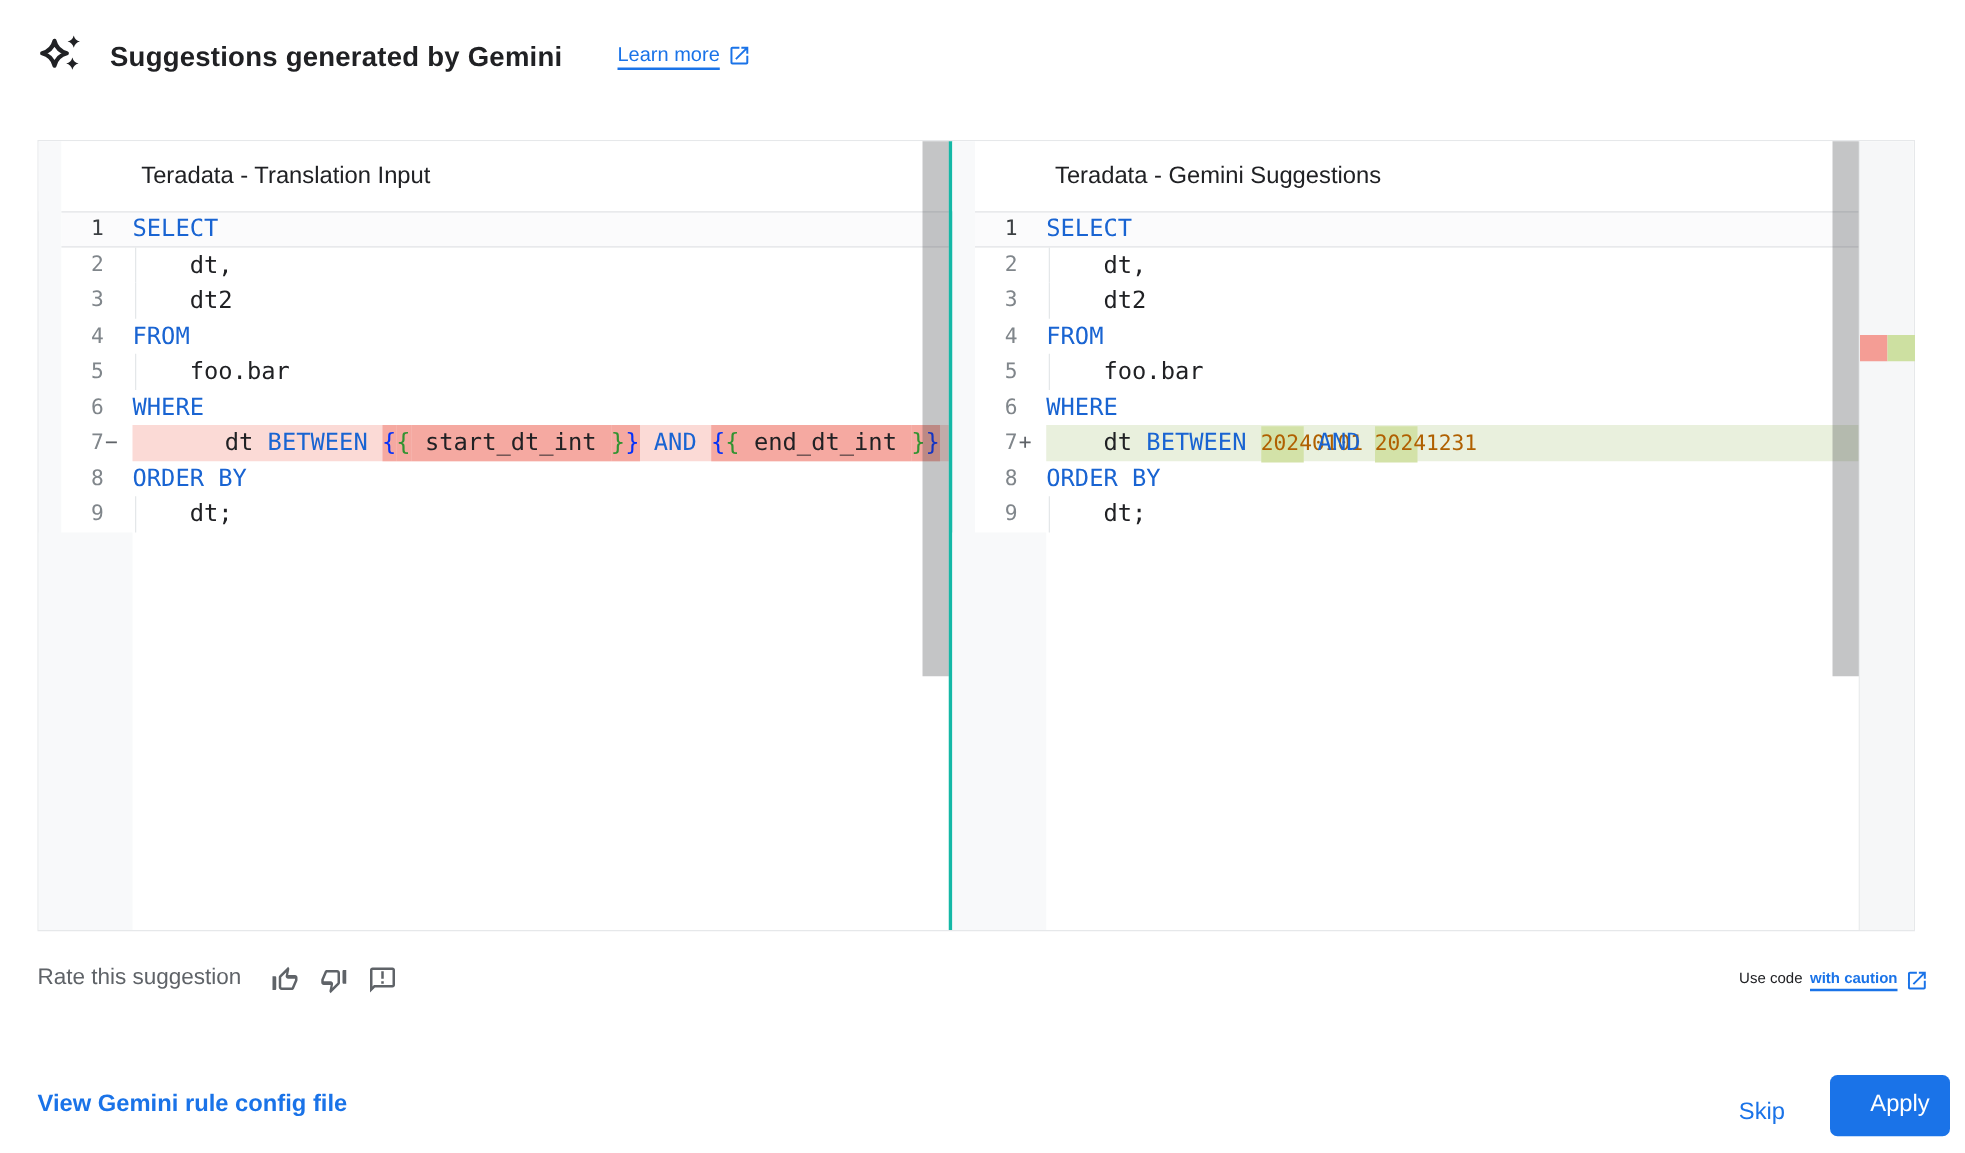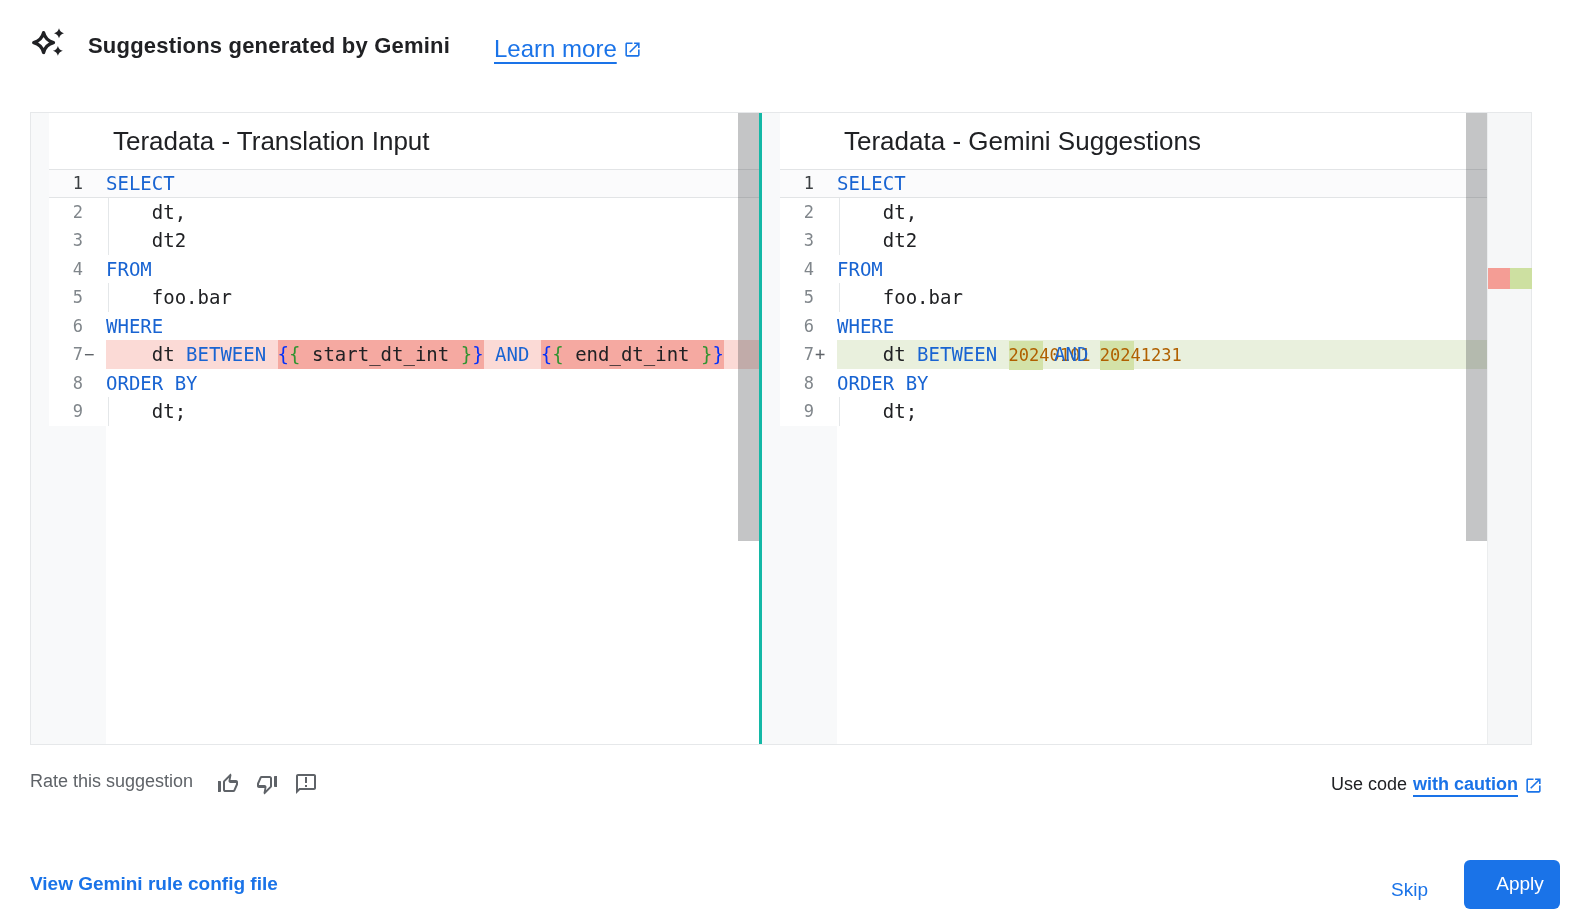--- a/index.html
+++ b/index.html
@@ -9,68 +9,68 @@
     --gutter:#f8f9fa;
   }
   *{margin:0;padding:0;box-sizing:border-box;}
   html,body{width:1572px;height:922px;background:#fff;overflow:hidden;
     font-family:"Liberation Sans",sans-serif;color:var(--txt);}
   body{position:relative;}
 
   
   .gemini-icon{position:absolute;left:26px;top:25px;width:44px;height:44px;}
   .page-title{position:absolute;left:88px;top:33px;font-size:22px;letter-spacing:.2px;color:var(--txt);font-weight:bold;}
-  .learn-more{position:absolute;left:494px;top:35px;font-size:24px;font-weight:500;color:var(--accent);
+  .learn-more{position:absolute;left:494px;top:35px;font-size:16px;font-weight:500;color:var(--accent);
     display:flex;align-items:center;gap:6px;cursor:pointer;}
   .learn-more .lbl{text-decoration:underline;text-decoration-thickness:2px;text-underline-offset:5px;}
 
   
   .panels{position:absolute;left:30px;top:112px;width:1502px;height:633px;
     border:1px solid #e6e8ea;display:flex;background:#fff;}
   .pane{position:relative;height:100%;}
   .pane.left{width:728px;}
   .pane.right{width:772px;border-left:3px solid #14b8a6;}
   .pane::before{content:"";position:absolute;left:0;top:0;bottom:0;width:18px;background:var(--gutter);z-index:3;}
   .pane-header{height:56px;display:flex;align-items:center;padding-left:82px;
-    font-size:26px;color:var(--txt);background:#fff;}
+    font-size:19px;color:var(--txt);background:#fff;}
   .pane-body{position:relative;height:575px;padding-left:18px;}
   .rows{display:block;}
   .pane.right .rows{margin-right:44px;}
   .row{display:flex;height:28.5px;line-height:28.5px;
     font-family:"DejaVu Sans Mono",monospace;font-size:19px;}
   .row.current{background:#fbfbfc;border-top:1px solid #e2e4e6;border-bottom:1px solid #e2e4e6;line-height:26.5px;}
   .num{width:34px;flex:none;text-align:right;font-size:17px;color:#80868b;}
   .row.current .num{color:#3c4043;}
   .sign{width:23px;flex:none;text-align:left;padding-left:1px;font-size:17px;color:var(--txt2);}
   .code{flex:1;white-space:pre;position:relative;}
   .guide{position:absolute;left:2px;top:0;bottom:0;width:1px;background:#e4e7e9;}
   .tk{display:inline-block;height:100%;white-space:pre;}
   .tk.kw{color:var(--kw);} .tk.pl{color:var(--txt);} .tk.num{color:var(--numlit);}
   .tk.b1{color:var(--b1);} .tk.b2{color:var(--b2);}
-  .row.del .code{background:var(--dell);} .row.ins .code{background:var(--insl);}
+  .row.del .code{background:var(--dell);padding-left:28px;} .row.ins .code{background:var(--insl);}
   .row.del .tk.h{background:var(--delw);} .row.ins .tk.h{background:var(--insw);}
   .gutter-tail{position:absolute;left:0;top:312.5px;bottom:0;width:75px;background:var(--gutter);z-index:2;}
   .scrollbar{position:absolute;top:0;width:21px;height:428px;background:rgba(60,64,67,.30);z-index:5;}
   .pane.left .scrollbar{right:0;}
   .pane.right .scrollbar{right:44px;}
   .overview-ruler{position:absolute;right:0;top:0;bottom:0;width:44px;background:#f6f7f8;
     border-left:1px solid #ebedee;z-index:4;}
   .ruler-mark{position:absolute;top:155px;height:21px;width:22px;}
   .ruler-mark.del{left:0;background:#f49d95;}
   .ruler-mark.ins{left:22px;background:#cde0a1;}
 
   
   .rate-row{position:absolute;left:30px;right:29px;top:768px;height:32px;
     display:flex;align-items:center;justify-content:space-between;}
   .rate-left{display:flex;align-items:flex-start;}
   .rate-label{font-size:18px;color:var(--txt2);margin-right:22px;}
   .icon-btn{width:26px;height:26px;margin-right:13px;border:none;background:none;cursor:pointer;
     color:var(--txt2);display:inline-flex;align-items:center;justify-content:center;padding:0;}
   .icon-btn svg{width:24px;height:24px;fill:currentColor;}
-  .use-code{font-size:18px;color:var(--txt);display:flex;align-items:flex-end;gap:6px;}
+  .use-code{font-size:12px;color:var(--txt);display:flex;align-items:flex-start;gap:6px;}
   .use-code .caution{color:var(--accent);text-decoration:underline;text-decoration-thickness:2px;
     text-underline-offset:5px;cursor:pointer;font-weight:bold;}
   .ext-icon{width:19px;height:19px;fill:var(--accent);}
 
   
   .bottom-row{position:absolute;left:30px;right:12px;top:858px;height:52px;
     display:flex;align-items:center;justify-content:space-between;}
   .config-link{font-size:19px;font-weight:700;color:var(--accent);cursor:pointer;background:none;border:none;
     font-family:"Liberation Sans",sans-serif;padding:0;}
   .actions{display:flex;align-items:flex-end;}

